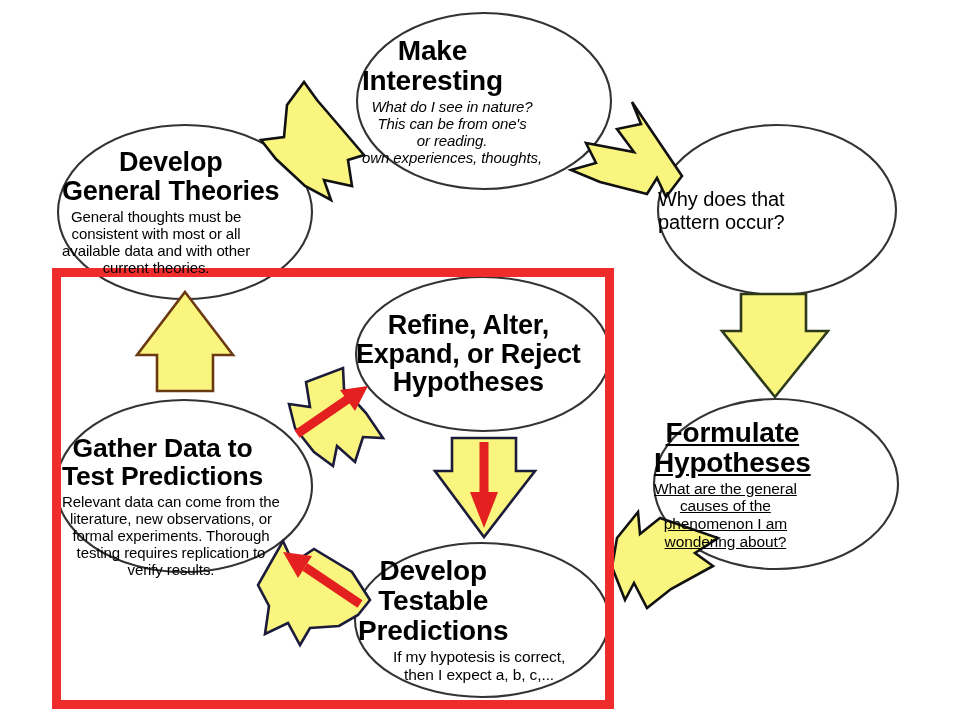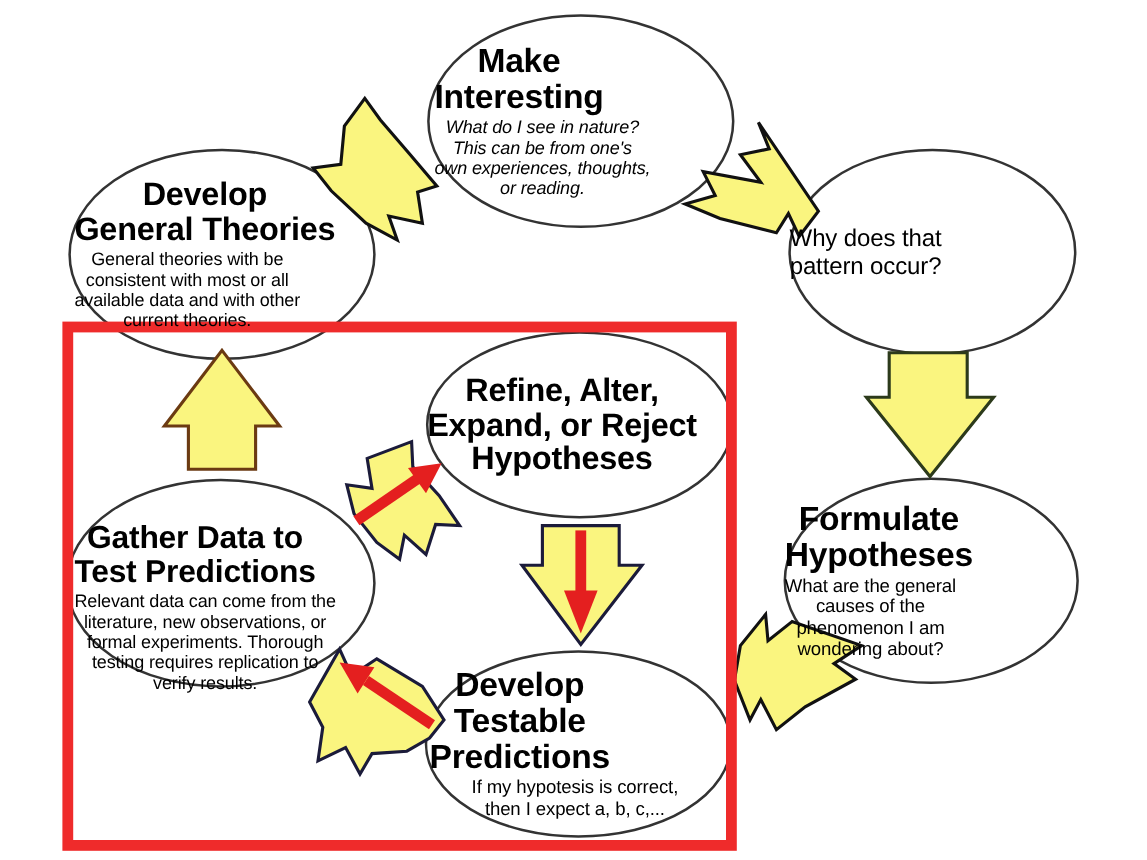--- a/index.html
+++ b/index.html
@@ -50,21 +50,21 @@
   #node-observations .body  { font-size: 15px; font-style: italic; }
 
   #node-theories            { left: 62px;  top: 132px; width: 246px; height: 160px; }
   #node-theories .title     { font-size: 27px; }
   #node-theories .body      { font-size: 15px; }
 
   #node-questions           { left: 658px; top: 134px; width: 238px; height: 152px; }
   #node-questions .title    { font-size: 28px; }
   #node-questions .body     { font-size: 20px; }
 
-  #node-formulate           { left: 654px; top: 404px; width: 244px; height: 160px; }
+  #node-formulate           { left: 654px; top: 404px; width: 244px; height: 160px; text-decoration: underline; }
   #node-formulate .title    { font-size: 28px; }
   #node-formulate .body     { font-size: 15.5px; }
 
   #node-refine              { left: 356px; top: 292px; width: 254px; height: 124px; }
   #node-refine .title       { font-size: 27px; }
 
   #node-gather              { left: 62px;  top: 420px; width: 244px; height: 172px; }
   #node-gather .title       { font-size: 26.5px; }
   #node-gather .body        { font-size: 15px; }
 
@@ -133,32 +133,32 @@
   </svg>
 
   <div class="node" id="node-observations">
     <div class="title">
       <div>Make</div>
       <div>Interesting</div>
     </div>
     <div class="body">
       <div>What do I see in nature?</div>
       <div>This can be from one's</div>
+      <div>or reading.</div>
       <div>own experiences, thoughts,</div>
-      <div>or reading.</div>
     </div>
   </div>
 
   <div class="node" id="node-theories">
     <div class="title">
       <div>Develop</div>
       <div>General Theories</div>
     </div>
     <div class="body">
-      <div>General theories with be</div>
+      <div>General thoughts must be</div>
       <div>consistent with most or all</div>
       <div>available data and with other</div>
       <div>current theories.</div>
     </div>
   </div>
 
   <div class="node" id="node-questions">
     <div class="body">
       <div>Why does that</div>
       <div>pattern occur?</div>

